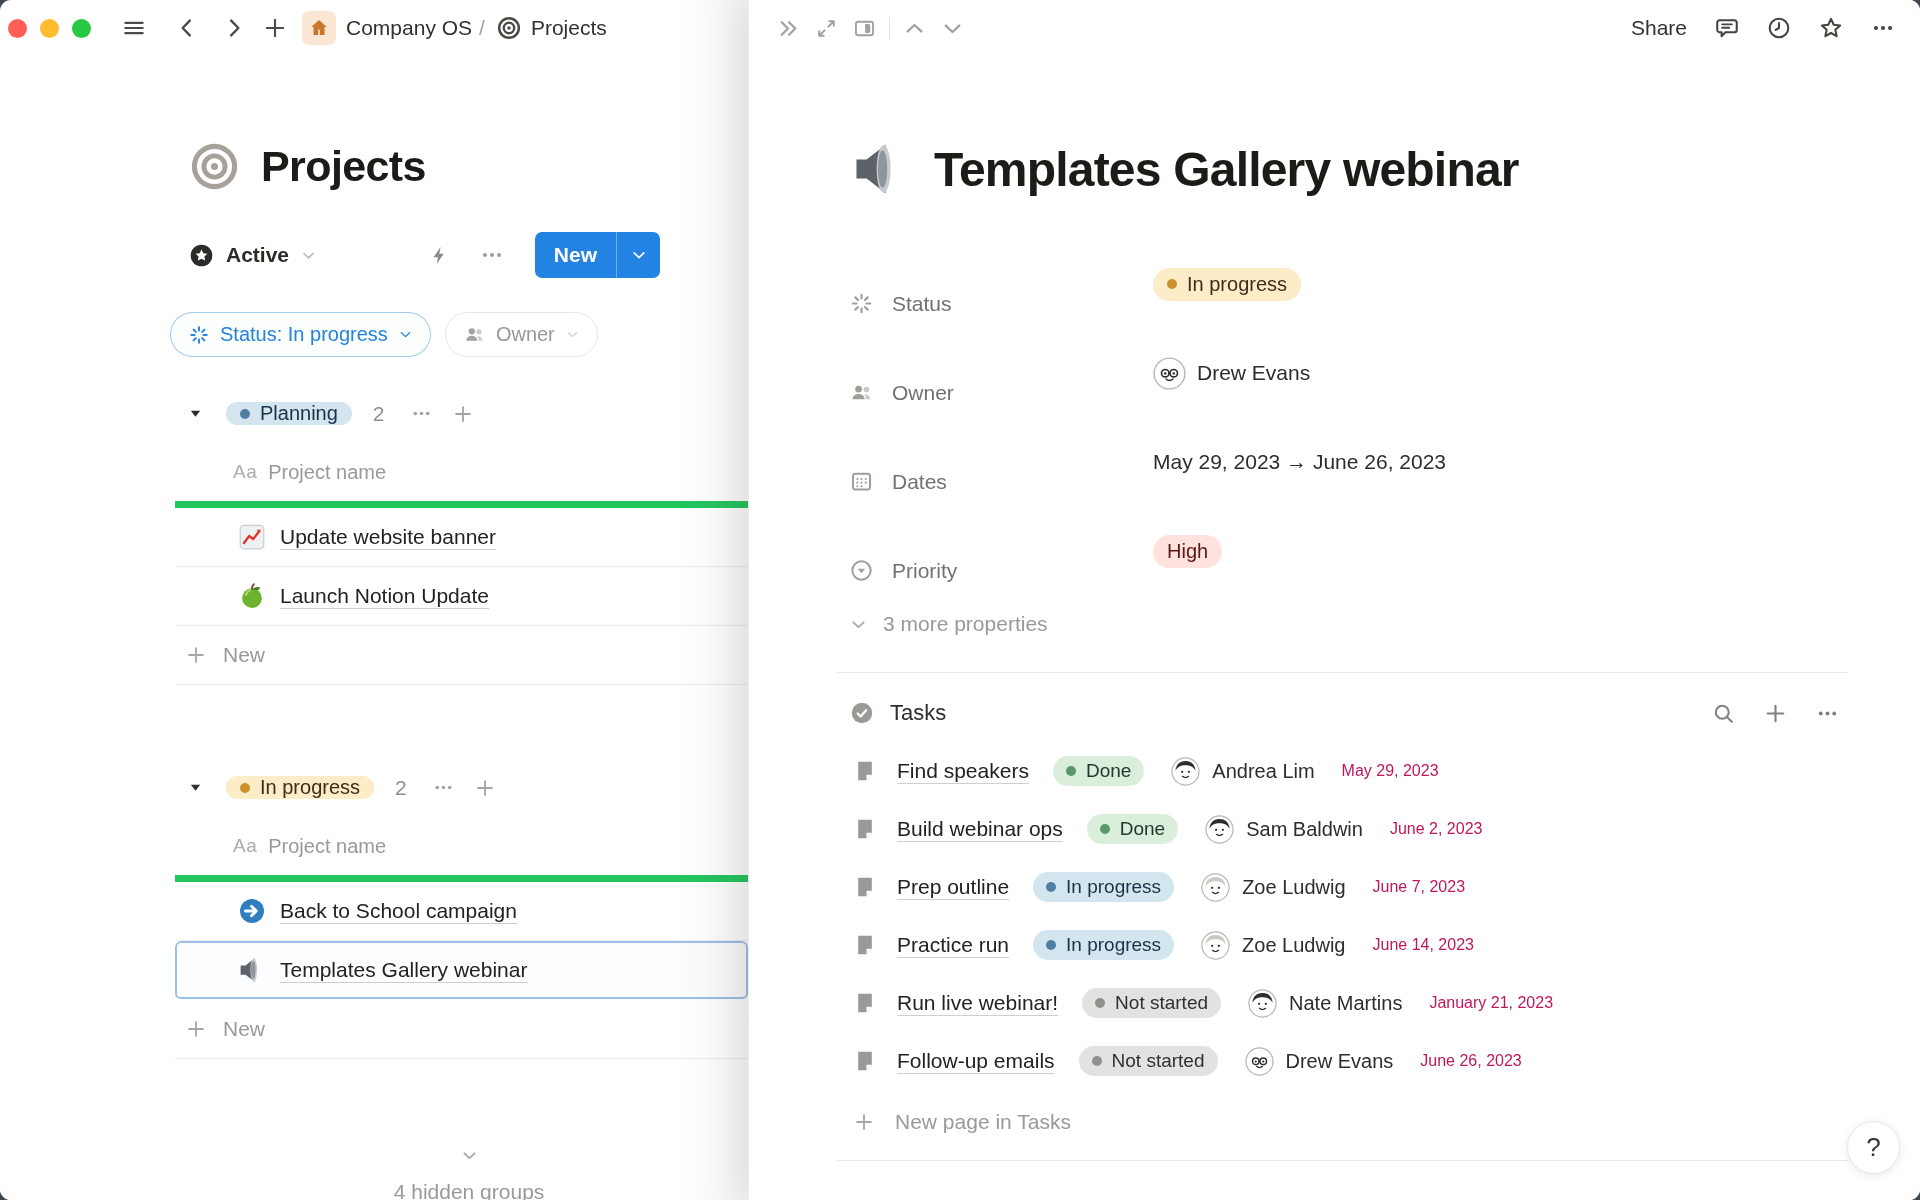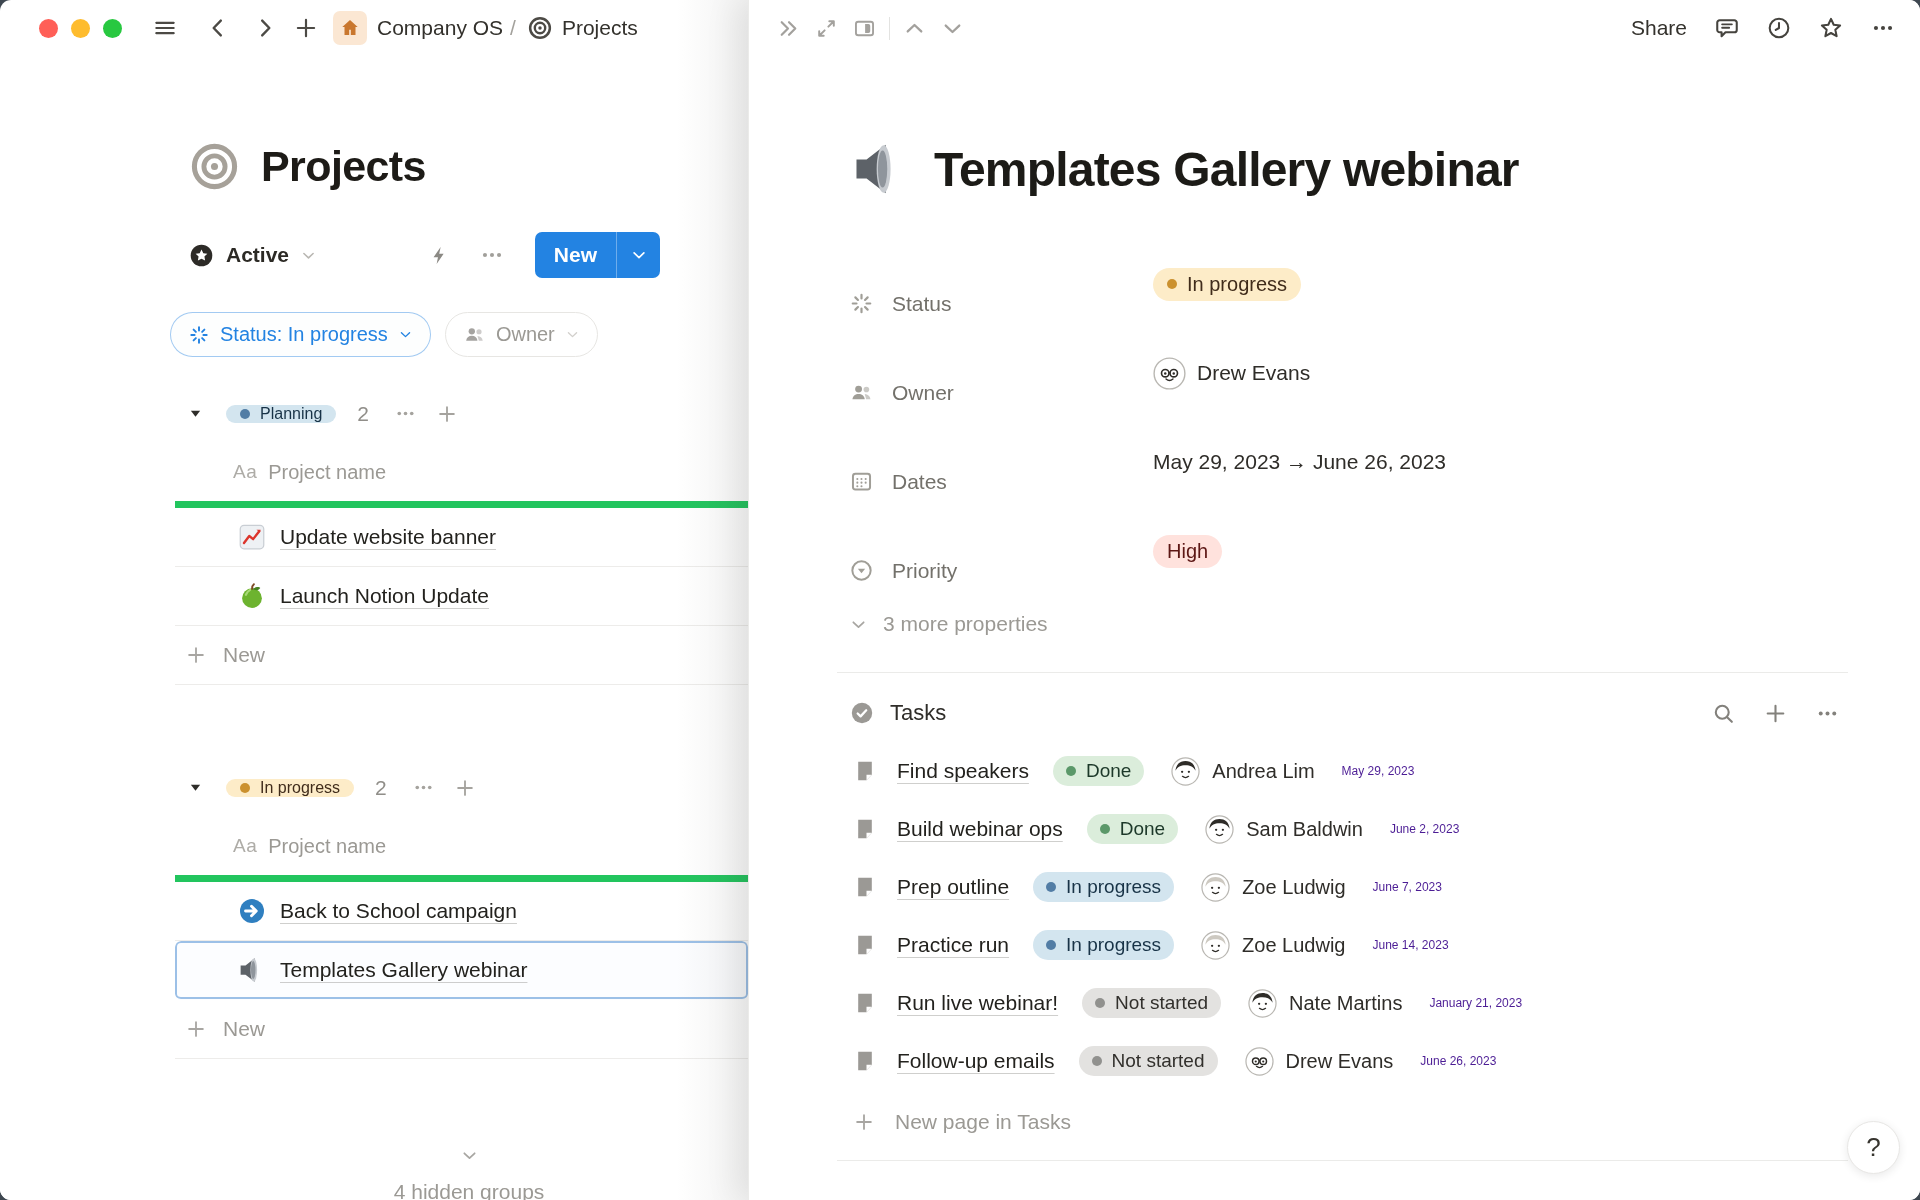--- a/index.html
+++ b/index.html
@@ -1,20 +1,20 @@
 <!DOCTYPE html>
 <html style="--accent-blue: #2383e2; --traffic-red: #ff5f57; --traffic-yellow: #febc2e; --traffic-green: #28c840; --selected-border: #9cc0e7; --progress-green: #598667; --tag-yellow-bg: #fdecc8; --tag-yellow-text: #402c1b; --tag-yellow-dot: #cb912f; --tag-blue-bg: #d3e5ef; --tag-blue-text: #183347; --tag-blue-dot: #527da5; --tag-green-bg: #dbeddb; --tag-green-text: #1c3829; --tag-green-dot: #5b9869; --tag-gray-bg: #e3e2e0; --tag-gray-text: #32302c; --tag-gray-dot: #91918e; --tag-red-bg: #ffe2dd; --tag-red-text: #5d1715;"><head>
 <meta charset="utf-8">
 <style>
   html,body{margin:0;padding:0;}
   body{width:1920px;height:1200px;background:#3e4750;font-family:"Liberation Sans","DejaVu Sans",sans-serif;color:#37352f;}
   .window{position:relative;width:1920px;height:1200px;background:#fff;border-radius:11px;overflow:hidden;}
 
   
-  .toolbar{position:absolute;top:0;left:0;width:748px;height:56px;display:flex;align-items:center;padding-left:39px;box-sizing:border-box;}
+  .toolbar{position:absolute;top:0;left:0;width:748px;height:56px;display:flex;align-items:center;padding-left:8px;box-sizing:border-box;}
   .tl{width:19px;height:19px;border-radius:50%;margin-right:13px;flex:none;}
   .tl.red{background:var(--traffic-red);}
   .tl.yellow{background:var(--traffic-yellow);}
   .tl.green{background:var(--traffic-green);}
   .icn{display:inline-flex;align-items:center;justify-content:center;flex:none;}
   .icn svg{width:100%;height:100%;display:block;}
   .toolbar .icn{width:26px;height:26px;color:#4c4a45;}
   .tb-menu{margin-left:17px;}
   .tb-back{margin-left:27px;}
   .tb-fwd{margin-left:21px;}
@@ -49,21 +49,21 @@
   .fpill.status .fchev{width:15px;height:15px;}
   .fpill.owner{border:1px solid #e7e6e3;color:#9b9994;}
   .fpill.owner .icn{width:23px;height:23px;color:#a5a3a0;}
   .fpill.owner .fchev{width:15px;height:15px;color:#d2d0cc;}
 
   .group{margin-top:0;}
   .group + .group{margin-top:84px;}
   #groups{margin-top:38px;}
   .group-head{margin-left:188px;display:flex;align-items:center;height:37px;}
   .group-head .tri{width:15px;height:15px;color:#2e2d29;}
-  .tag{display:inline-flex;align-items:center;gap:10px;border-radius:17px;padding:0 14px;font-size:16px;white-space:nowrap;}
+  .tag{display:inline-flex;align-items:center;gap:10px;border-radius:17px;padding:0 14px;font-size:20px;white-space:nowrap;}
   .tag .dot{width:10px;height:10px;border-radius:50%;flex:none;}
   .tag-yellow{background:var(--tag-yellow-bg);color:var(--tag-yellow-text);}
   .tag-yellow .dot{background:var(--tag-yellow-dot);}
   .tag-blue{background:var(--tag-blue-bg);color:var(--tag-blue-text);}
   .tag-blue .dot{background:var(--tag-blue-dot);}
   .tag-green{background:var(--tag-green-bg);color:var(--tag-green-text);}
   .tag-green .dot{background:var(--tag-green-dot);}
   .tag-gray{background:var(--tag-gray-bg);color:var(--tag-gray-text);}
   .tag-gray .dot{background:var(--tag-gray-dot);}
   .tag-red{background:var(--tag-red-bg);color:var(--tag-red-text);}
@@ -119,21 +119,21 @@
   .tasks-title{font-size:22px;font-weight:500;color:#2f2d29;}
   .th-icons{margin-left:auto;display:flex;align-items:center;gap:27px;margin-right:8px;}
   .th-icons .icn{width:25px;height:25px;color:#83817c;}
   .tasks{margin:16px 0 0 12px;}
   .task-row{display:flex;align-items:center;height:58px;}
   .task-row .pgicn{width:24px;height:24px;color:#9b9995;margin:0 20px 0 4px;}
   .task-title{font-size:21px;font-weight:500;color:#23221e;}
   .task-row .tag{margin-left:24px;font-size:19px;padding:4px 13px;}
   .task-row .avatar{width:29px;height:29px;margin-left:27px;}
   .task-person{margin-left:12px;font-size:20px;color:#2f2d29;}
-  .task-date{margin-left:27px;font-size:12px;color:#4c1d95;}
+  .task-date{margin-left:27px;font-size:16px;color:#be185d;}
   .new-page{display:flex;align-items:center;gap:20px;color:#9b9994;font-size:21px;height:56px;margin:4px 0 0 16px;}
   .new-page .icn{width:22px;height:22px;color:#a8a6a2;}
   .bottom-divider{margin-top:10px;}
   .help-fab{position:absolute;right:20px;bottom:26px;width:53px;height:53px;border-radius:50%;background:#fff;border:1px solid #e8e7e5;box-shadow:0 2px 10px rgba(0,0,0,.09);display:flex;align-items:center;justify-content:center;font-size:26px;color:#37352f;font-family:inherit;}
 </style>
 </head>
 <body>
 
 <div class="window">
 

